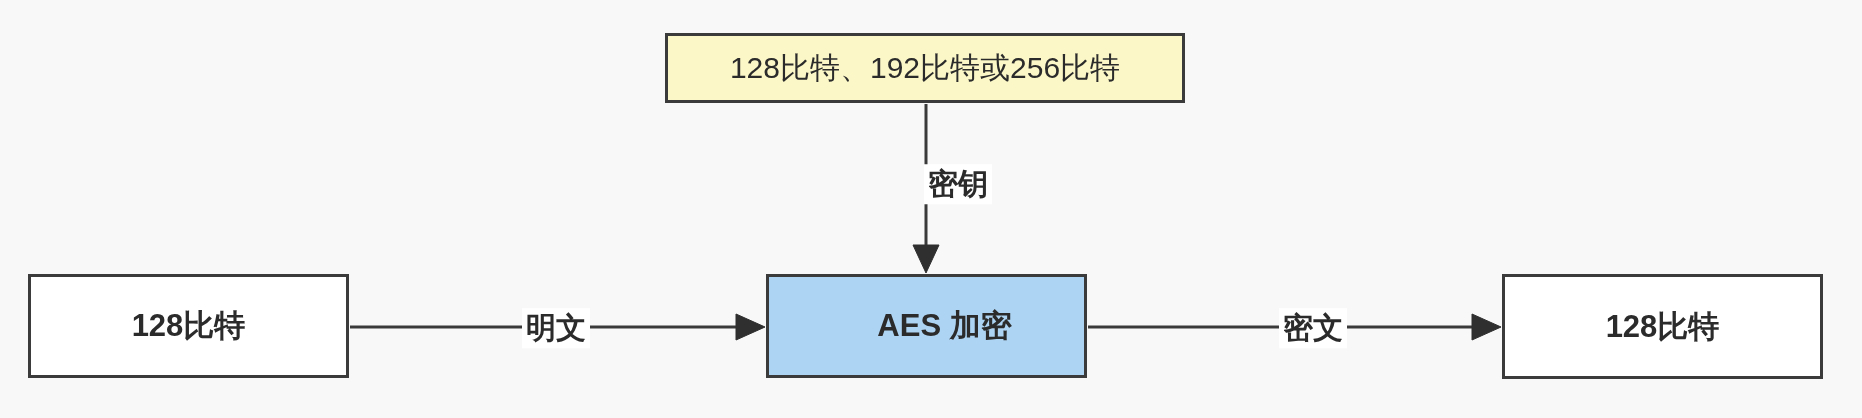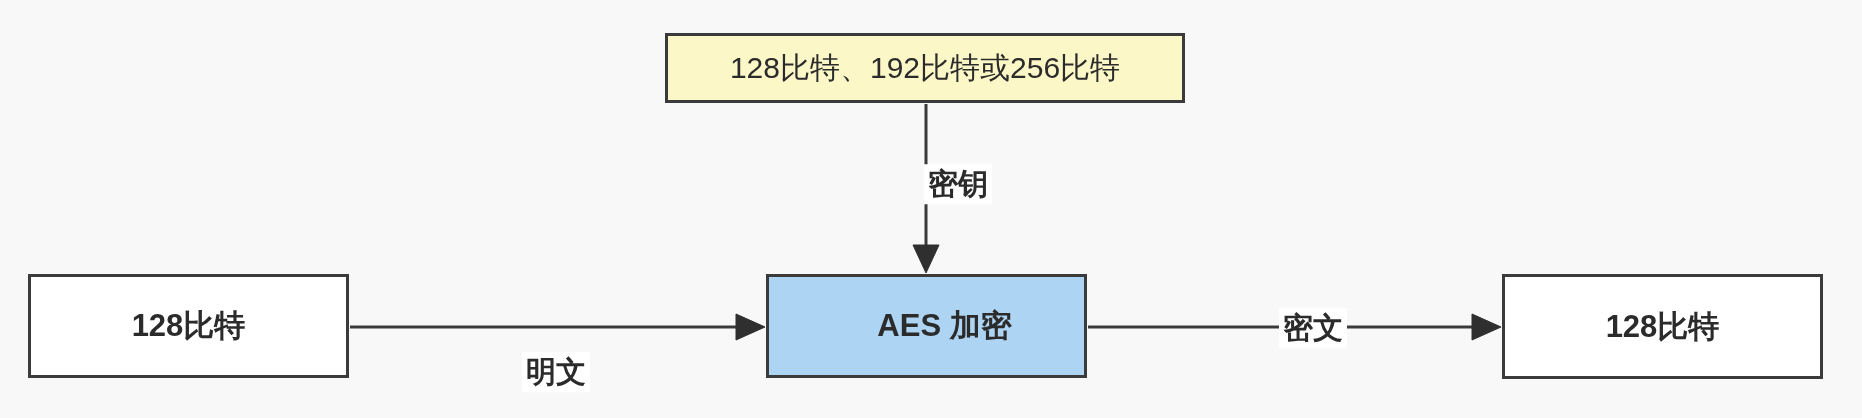--- a/index.html
+++ b/index.html
@@ -72,21 +72,21 @@
     transform: translate(-50%, -50%);
     background: #ffffff;
     color: #2b2b2b;
     font-weight: bold;
     font-size: 30px;
     line-height: 1.25;
     padding: 1px 4px;
     white-space: nowrap;
   }
   .label-key        { left: 926px;  top: 184px; margin-left: 32px; }
-  .label-plaintext  { left: 556px;  top: 328px; margin-top: 44px; }
+  .label-plaintext  { left: 556px;  top: 328px; }
   .label-ciphertext { left: 1293px; top: 328px; margin-left: 20px; }
 </style>
 </head>
 <body>
 
 <div class="canvas">
 
   <svg class="edges-layer" width="1862" height="418" viewBox="0 0 1862 418" aria-hidden="true">
 
     <g>

